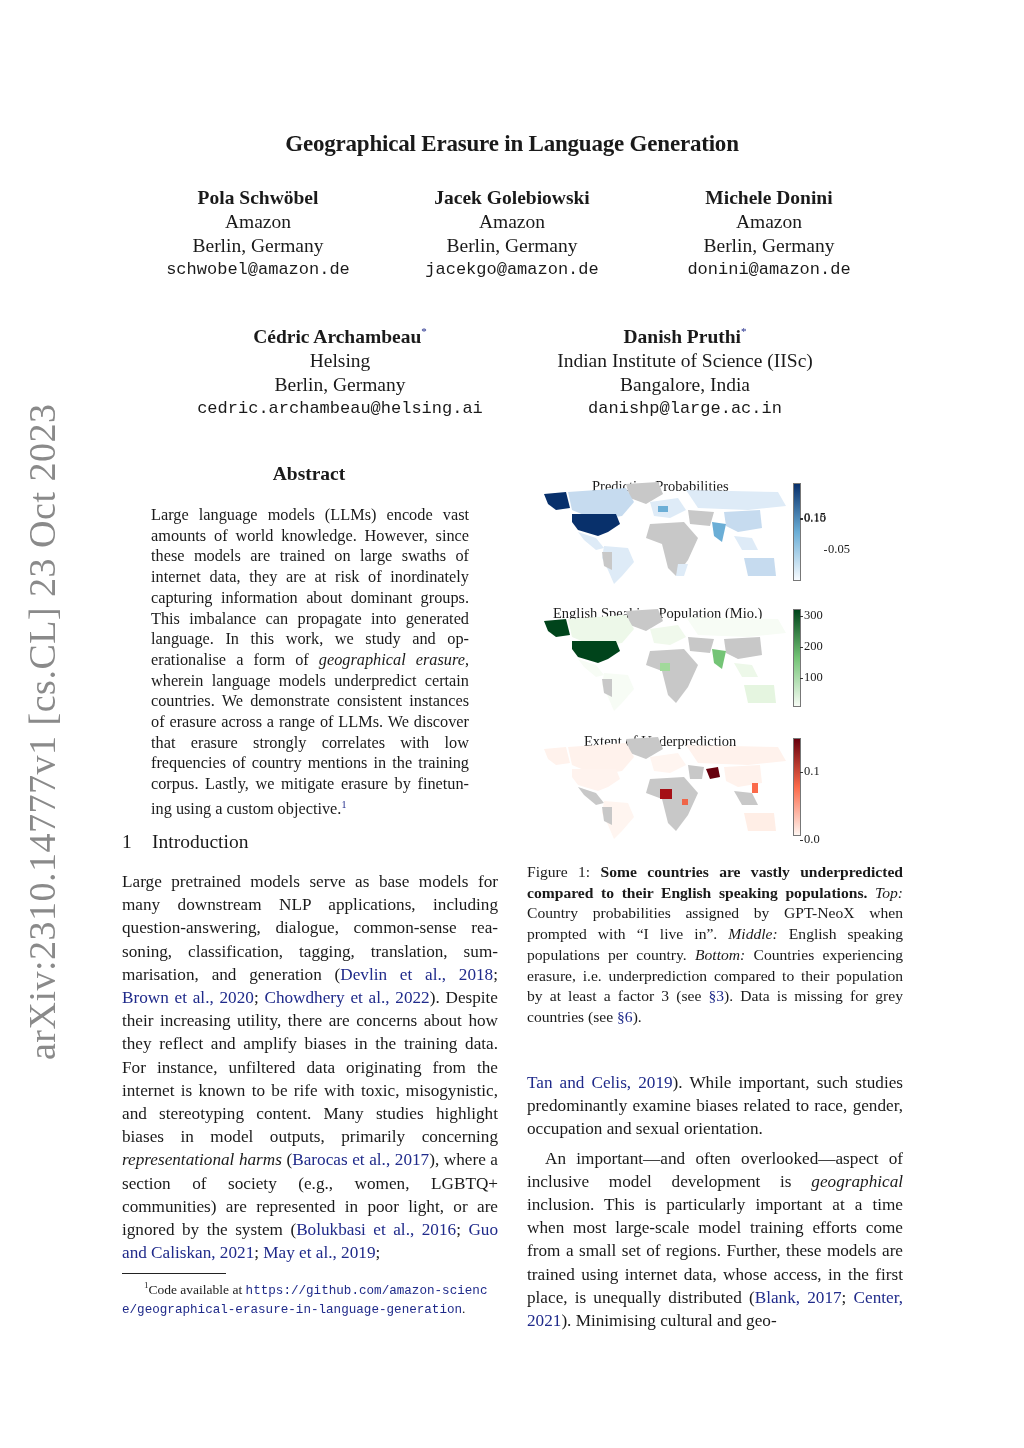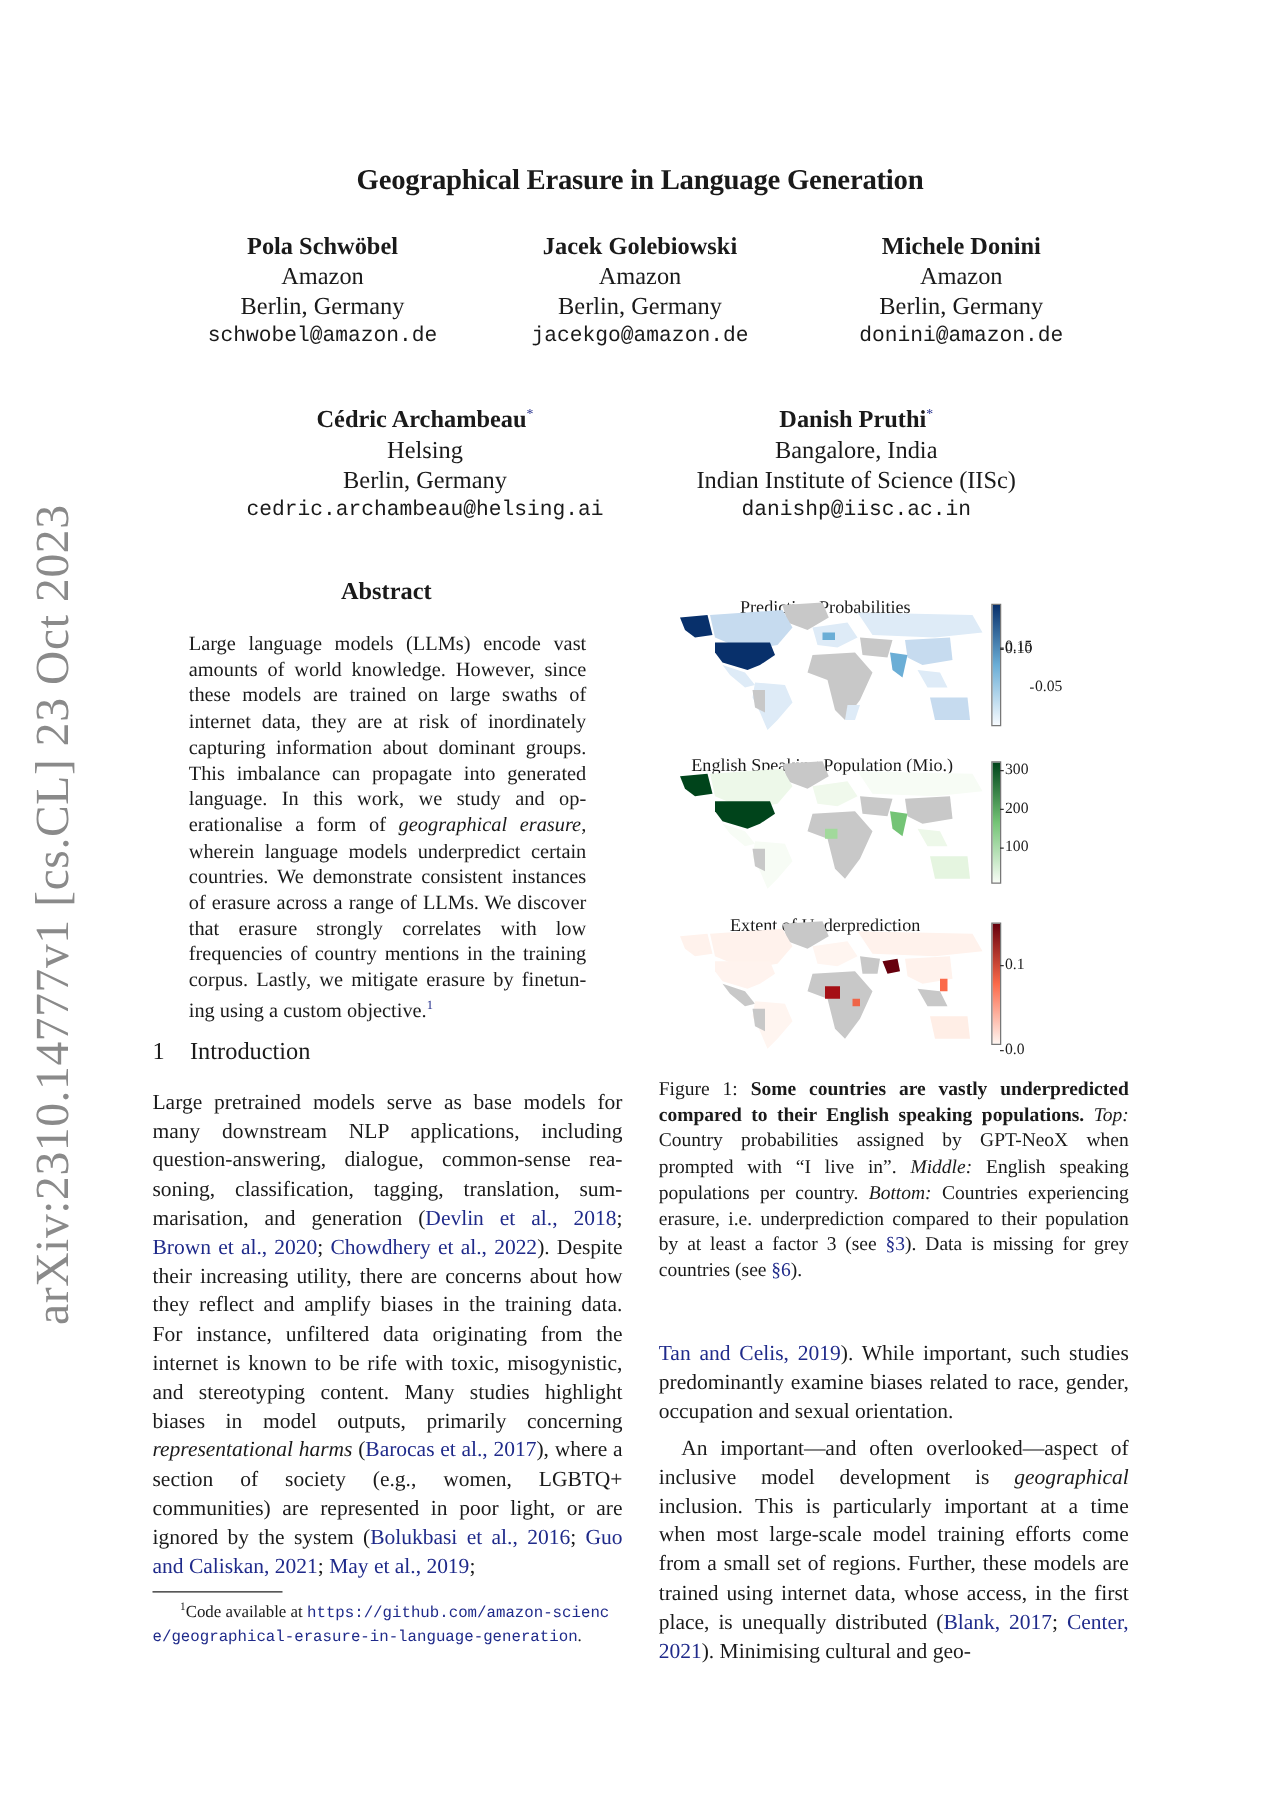--- a/index.html
+++ b/index.html
@@ -95,23 +95,23 @@
 </div>
 
 <div class="author" style="top:319px; left:180px; width:320px;">
   <div class="name"><span>Cédric Archambeau</span><sup>*</sup></div>
   <div>Helsing</div>
   <div>Berlin, Germany</div>
   <div class="email mono">cedric.archambeau@helsing.ai</div>
 </div>
 <div class="author" style="top:319px; left:520px; width:330px;">
   <div class="name"><span>Danish Pruthi</span><sup>*</sup></div>
+  <div>Indian Institute of Science (IISc)</div>
   <div>Bangalore, India</div>
-  <div>Indian Institute of Science (IISc)</div>
-  <div class="email mono">danishp@iisc.ac.in</div>
+  <div class="email mono">danishp@large.ac.in</div>
 </div>
 
 <div class="arxiv">arXiv:2310.14777v1  [cs.CL]  23 Oct 2023</div>
 
 <div class="abstract-head">Abstract</div>
 <div class="abstract-body"><span>Large language models (LLMs) encode vast amounts of world knowledge. However, since these models are trained on large swaths of internet data, they are at risk of inordinately capturing information about dominant groups. This imbalance can propagate into generated language.  In this work, we study and op­erationalise a form of </span><i>geographical erasure</i><span>, wherein language models underpredict certain countries. We demonstrate consistent instances of erasure across a range of LLMs.  We dis­cover that erasure strongly correlates with low frequencies of country mentions in the training corpus. Lastly, we mitigate erasure by finetun­ing using a custom objective.</span><sup class="link">1</sup></div>
 
 <div class="section-head"><span class="num">1</span><span>Introduction</span></div>
 
 <div class="col-text col-left"><span>Large pretrained models serve as base models for many downstream NLP applications, including question-answering, dialogue, common-sense rea­soning, classification, tagging, translation, sum­marisation, and generation (</span><span class="link">Devlin et al., 2018</span><span>; </span><span class="link">Brown et al., 2020</span><span>; </span><span class="link">Chowdhery et al., 2022</span><span>). De­spite their increasing utility, there are concerns about how they reflect and amplify biases in the training data. For instance, unfiltered data originat­ing from the internet is known to be rife with toxic, misogynistic, and stereotyping content. Many stud­ies highlight biases in model outputs, primarily concerning </span><i>representational harms</i><span> (</span><span class="link">Barocas et al., 2017</span><span>), where a section of society (e.g., women, LGBTQ+ communities) are represented in poor light, or are ignored by the system (</span><span class="link">Bolukbasi et al., 2016</span><span>; </span><span class="link">Guo and Caliskan, 2021</span><span>; </span><span class="link">May et al., 2019</span><span>;</span></div>

